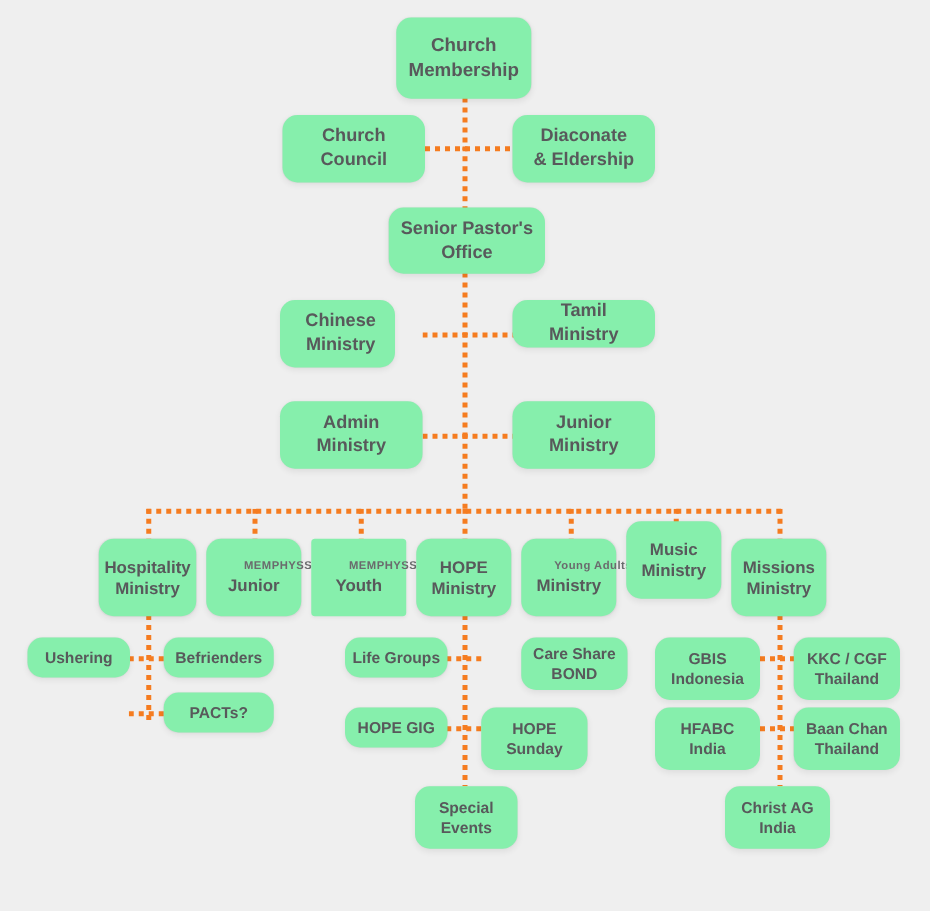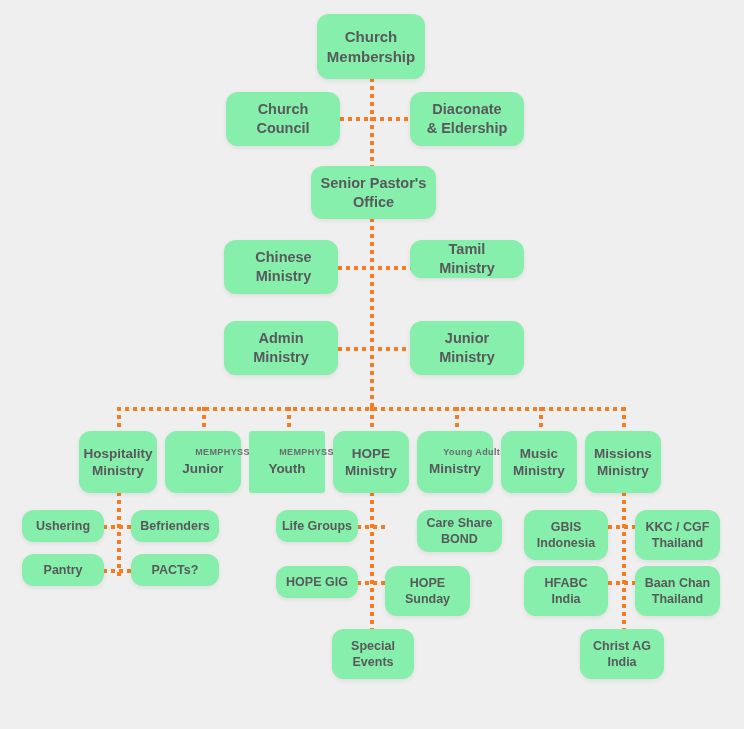--- a/index.html
+++ b/index.html
@@ -133,21 +133,21 @@
   <div class="node t-lvl" style="left:410px; top:92px; width:114px; height:54px;">
     <span class="l1">Diaconate</span>
     <span class="l2">&amp; Eldership</span>
   </div>
 
   <div class="node t-lvl" style="left:311px; top:166px; width:125px; height:53px;">
     <span class="l1">Senior Pastor's</span>
     <span class="l2">Office</span>
   </div>
 
-  <div class="node t-lvl" style="left:224px; top:240px; width:114px; height:54px;padding-left:11px;">
+  <div class="node t-lvl" style="left:224px; top:240px; width:92px; height:54px;padding-left:11px;">
     <span class="l1">Chinese</span>
     <span class="l2">Ministry</span>
   </div>
 
   <div class="node t-lvl" style="left:410px; top:240px; width:114px; height:38px;">
     <span class="l1">Tamil</span>
     <span class="l2">Ministry</span>
   </div>
 
   <div class="node t-lvl" style="left:224px; top:321px; width:114px; height:54px;">
@@ -178,38 +178,35 @@
   <div class="node t-min" style="left:333px; top:431px; width:76px; height:62px;">
     <span class="l1">HOPE</span>
     <span class="l2">Ministry</span>
   </div>
 
   <div class="node t-min" style="left:417px; top:431px; width:76px; height:62px;">
     <span class="eyebrow">Young Adults</span>
     <span class="l2">Ministry</span>
   </div>
 
-  <div class="node t-min" style="left:501px; top:431px; width:76px; height:62px;">
+  <div class="node t-min" style="left:501px; top:417px; width:76px; height:62px;">
     <span class="l1">Music</span>
     <span class="l2">Ministry</span>
   </div>
 
   <div class="node t-min" style="left:585px; top:431px; width:76px; height:62px;">
     <span class="l1">Missions</span>
     <span class="l2">Ministry</span>
   </div>
 
   <div class="node t-leaf" style="left:22px; top:510px; width:82px; height:32px;">
     <span class="l1">Ushering</span>
   </div>
   <div class="node t-leaf" style="left:131px; top:510px; width:88px; height:32px;">
     <span class="l1">Befrienders</span>
-  </div>
-  <div class="node t-leaf" style="left:22px; top:554px; width:82px; height:32px;">
-    <span class="l1">Pantry</span>
   </div>
   <div class="node t-leaf" style="left:276px; top:510px; width:82px; height:32px;">
     <span class="l1">Life Groups</span>
   </div>
 
   <div class="node t-leaf" style="left:131px; top:554px; width:88px; height:32px;">
     <span class="l1">PACTs?</span>
   </div>
   <div class="node t-leaf" style="left:385px; top:510px; width:85px; height:42px;margin-left:32px;">
     <span class="l1">Care Share</span>

